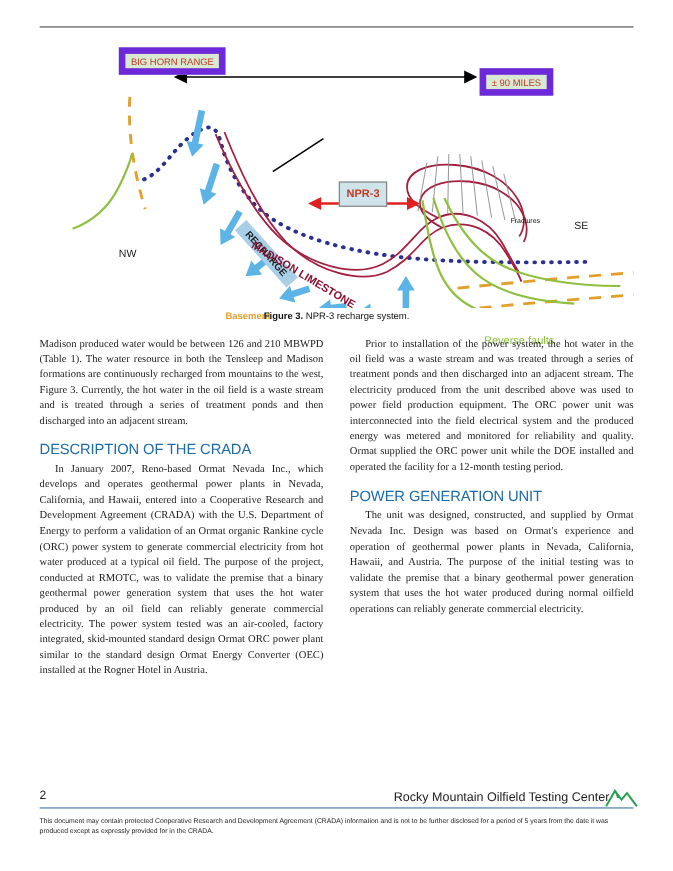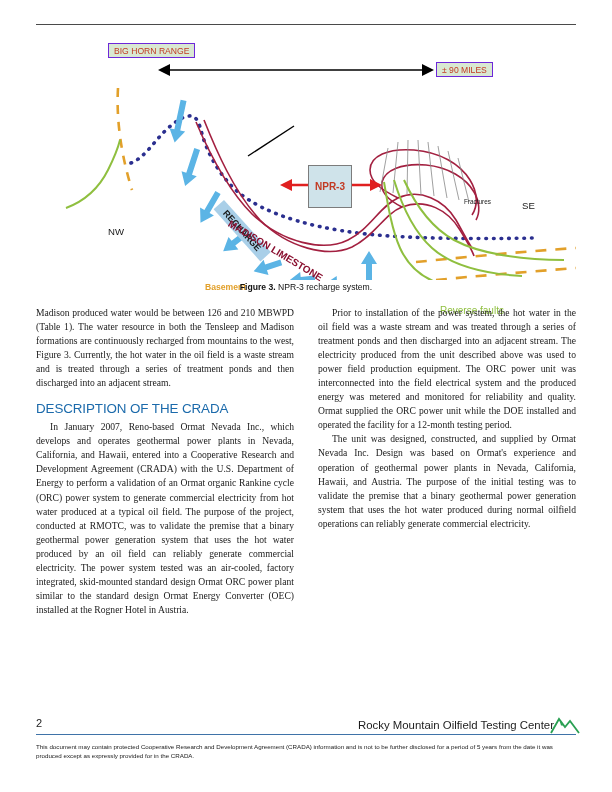--- a/index.html
+++ b/index.html
@@ -131,39 +131,39 @@
 
   
   .chip {
     position: absolute;
     font-family: "Liberation Sans", sans-serif;
     white-space: nowrap;
     box-sizing: border-box;
   }
   .chip-green {
     background: #d9e8d2;
-    border: 1px solid #6d28d9;
+    border: 6px solid #6d28d9;
     color: #c23a22;
     font-size: 8.6px;
     padding: 1.5px 5px;
   }
   .chip-yellow {
     background: #f7e800;
     border: 1px solid #8a8a00;
     color: #0b0b0b;
     font-size: 7.2px;
     padding: 1.5px 5px;
   }
   .chip-npr {
     background: #cfe3ea;
     border: 1px solid #7c7c7c;
     color: #c23a22;
     font-size: 10px;
     font-weight: 700;
-    padding: 15px 6px;
+    padding: 5px 6px;
   }
   .chip-recharge {
     background: #a9cfe8;
     color: #1a1a1a;
     font-size: 9px;
     font-weight: 700;
     padding: 2px 9px;
     transform: rotate(48deg);
     transform-origin: left top;
   }
@@ -303,20 +303,21 @@
   <div class="fig-caption"><b>Figure 3.</b><span> NPR-3 recharge system.</span></div>
 
   <div class="col col-left">
     <p class="noindent">Madison produced water would be between 126 and 210 MBWPD (Table 1). The water resource in both the Tensleep and Madison formations are continuously recharged from mountains to the west, Figure 3. Currently, the hot water in the oil field is a waste stream and is treated through a series of treatment ponds and then discharged into an adjacent stream.</p>
     <h2 class="section">DESCRIPTION OF THE CRADA</h2>
     <p>In January 2007, Reno-based Ormat Nevada Inc., which develops and operates geothermal power plants in Nevada, California, and Hawaii, entered into a Cooperative Research and Development Agreement (CRADA) with the U.S. Department of Energy to perform a validation of an Ormat organic Rankine cycle (ORC) power system to generate commercial electricity from hot water produced at a typical oil field.  The purpose of the project, conducted at RMOTC, was to validate the premise that a binary geothermal power generation system that uses the hot water produced by an oil field can reliably generate commercial electricity.  The power system tested was an air-cooled, factory integrated, skid-mounted standard design Ormat ORC power plant similar to the standard design Ormat Energy Converter (OEC) installed at the Rogner Hotel in Austria.</p>
   </div>
 
   <div class="col col-right">
     <p>Prior to installation of the power system, the hot water in the oil field was a waste stream and was treated through a series of treatment ponds and then discharged into an adjacent stream.  The electricity produced from the unit described above was used to power field production equipment. The ORC power unit was interconnected into the field electrical system and the produced energy was metered and monitored for reliability and quality. Ormat supplied the ORC power unit while the DOE installed and operated the facility for a 12-month testing period.</p>
+    <h2 class="section">POWER GENERATION UNIT</h2>
     <p>The unit was designed, constructed, and supplied by Ormat Nevada Inc.  Design was based on Ormat's experience and operation of geothermal power plants in Nevada, California, Hawaii, and Austria.  The purpose of the initial testing was to validate the premise that a binary geothermal power generation system that uses the hot water produced during normal oilfield operations can reliably generate commercial electricity.</p>
   </div>
 
   <div class="page-number">2</div>
   <div class="footer-rule"></div>
   <div class="footer-org">Rocky Mountain Oilfield Testing Center</div>
   <div class="footer-logo">
     <svg viewBox="0 0 30 18" width="30" height="18" xmlns="http://www.w3.org/2000/svg">
       <path d="M1 17 L9 3 L15 11 L20 5 L29 17" fill="none" stroke="#2aa053" stroke-width="1.8" stroke-linejoin="miter"></path>
       <path d="M9 3 L13.5 9.5 L11 9.5 Z" fill="#2aa053"></path>

